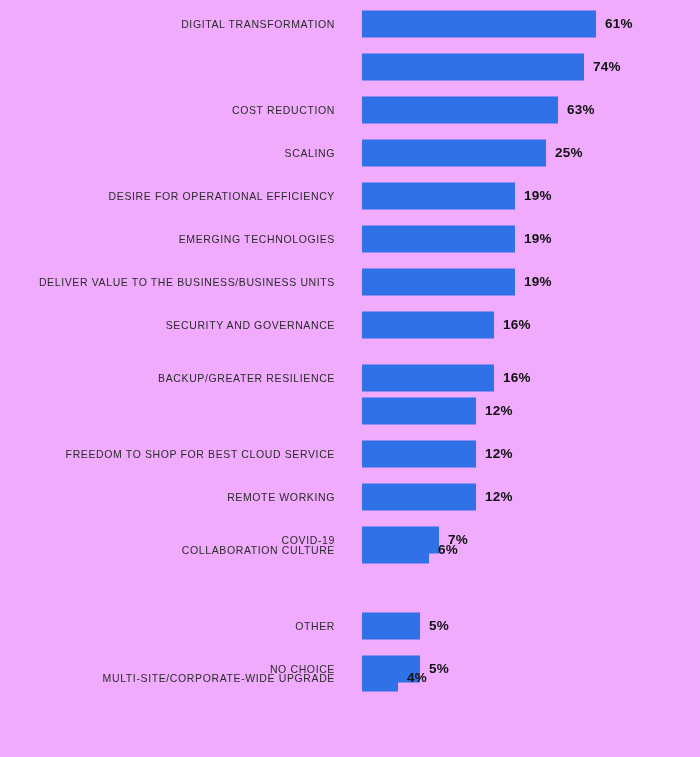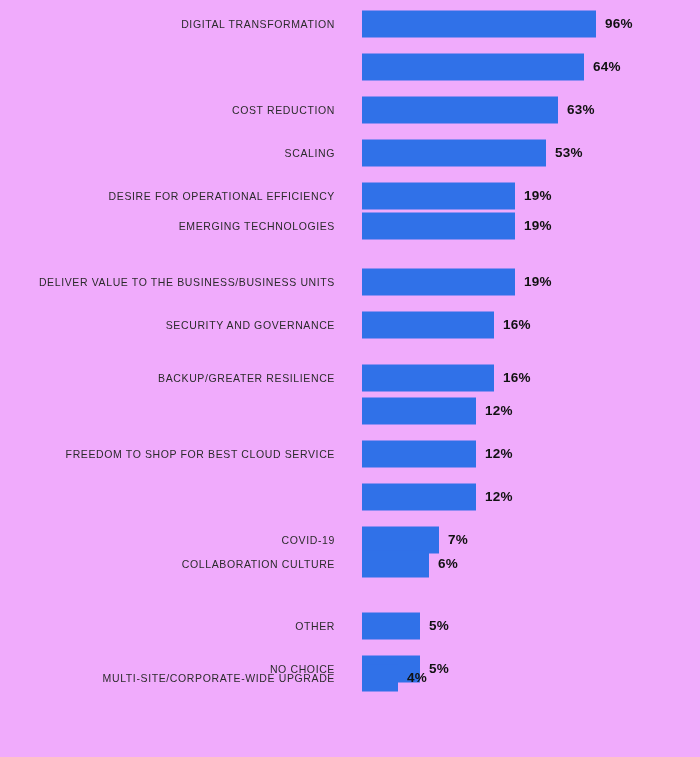--- a/index.html
+++ b/index.html
@@ -80,51 +80,51 @@
 </style>
 </head>
 <body>
 
 <div id="chart-root" style="background: #f0abfc;">
   <div class="chart-body" id="chart-body">
       <div class="bar-row" style="top: 2px;">
         <div class="cat-label">DIGITAL TRANSFORMATION</div>
         <div class="bar-track">
           <div class="bar-rect" style="width: 234px; background: rgb(48, 113, 232);"></div>
-          <div class="bar-value" style="color: rgb(17, 17, 17);">96%</div>
+          <div class="bar-value" style="color: rgb(17, 17, 17);">61%</div>
         </div>
       </div>
       <div class="bar-row" style="top: 45px;">
         <div class="bar-track">
           <div class="bar-rect" style="width: 222px; background: rgb(48, 113, 232);"></div>
-          <div class="bar-value" style="color: rgb(17, 17, 17);">64%</div>
+          <div class="bar-value" style="color: rgb(17, 17, 17);">74%</div>
         </div>
       </div>
       <div class="bar-row" style="top: 88px;">
         <div class="cat-label">COST REDUCTION</div>
         <div class="bar-track">
           <div class="bar-rect" style="width: 196px; background: rgb(48, 113, 232);"></div>
           <div class="bar-value" style="color: rgb(17, 17, 17);">63%</div>
         </div>
       </div>
       <div class="bar-row" style="top: 131px;">
         <div class="cat-label">SCALING</div>
         <div class="bar-track">
           <div class="bar-rect" style="width: 184px; background: rgb(48, 113, 232);"></div>
-          <div class="bar-value" style="color: rgb(17, 17, 17);">53%</div>
+          <div class="bar-value" style="color: rgb(17, 17, 17);">25%</div>
         </div>
       </div>
       <div class="bar-row" style="top: 174px;">
         <div class="cat-label">DESIRE FOR OPERATIONAL EFFICIENCY</div>
         <div class="bar-track">
           <div class="bar-rect" style="width: 153px; background: rgb(48, 113, 232);"></div>
           <div class="bar-value" style="color: rgb(17, 17, 17);">19%</div>
         </div>
       </div>
-      <div class="bar-row" style="top: 204px;">
+      <div class="bar-row" style="top: 217px;">
         <div class="cat-label">EMERGING TECHNOLOGIES</div>
         <div class="bar-track">
           <div class="bar-rect" style="width: 153px; background: rgb(48, 113, 232);"></div>
           <div class="bar-value" style="color: rgb(17, 17, 17);">19%</div>
         </div>
       </div>
       <div class="bar-row" style="top: 260px;">
         <div class="cat-label">DELIVER VALUE TO THE BUSINESS/BUSINESS UNITS</div>
         <div class="bar-track">
           <div class="bar-rect" style="width: 153px; background: rgb(48, 113, 232);"></div>
@@ -152,33 +152,34 @@
         </div>
       </div>
       <div class="bar-row" style="top: 432px;">
         <div class="cat-label">FREEDOM TO SHOP FOR BEST CLOUD SERVICE</div>
         <div class="bar-track">
           <div class="bar-rect" style="width: 114px; background: rgb(48, 113, 232);"></div>
           <div class="bar-value" style="color: rgb(17, 17, 17);">12%</div>
         </div>
       </div>
       <div class="bar-row" style="top: 475px;">
+        <div class="cat-label">REMOTE WORKING</div>
         <div class="bar-track">
           <div class="bar-rect" style="width: 114px; background: rgb(48, 113, 232);"></div>
           <div class="bar-value" style="color: rgb(17, 17, 17);">12%</div>
         </div>
       </div>
       <div class="bar-row" style="top: 518px; text-decoration: underline;">
         <div class="cat-label">COVID-19</div>
         <div class="bar-track">
           <div class="bar-rect" style="width: 77px; background: rgb(48, 113, 232);"></div>
           <div class="bar-value" style="color: rgb(17, 17, 17);">7%</div>
         </div>
       </div>
-      <div class="bar-row" style="top: 542px;">
+      <div class="bar-row" style="top: 528px;">
         <div class="cat-label">COLLABORATION CULTURE</div>
         <div class="bar-track">
           <div class="bar-rect" style="width: 67px; background: rgb(48, 113, 232);"></div>
           <div class="bar-value" style="color: rgb(17, 17, 17);">6%</div>
         </div>
       </div>
       <div class="bar-row" style="top: 604px;">
         <div class="cat-label">OTHER</div>
         <div class="bar-track">
           <div class="bar-rect" style="width: 58px; background: rgb(48, 113, 232);"></div>

